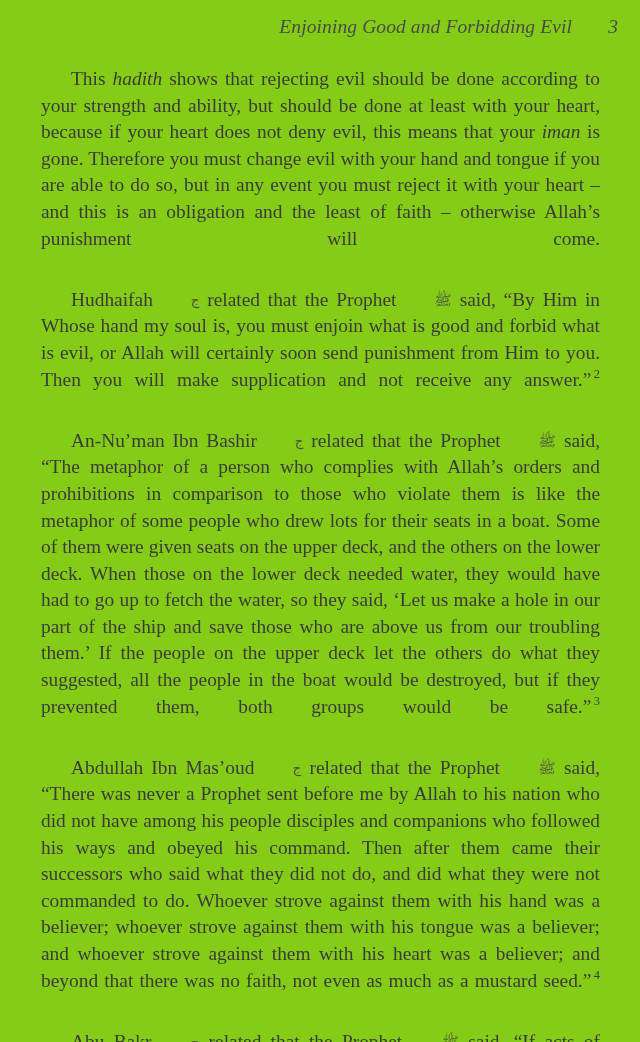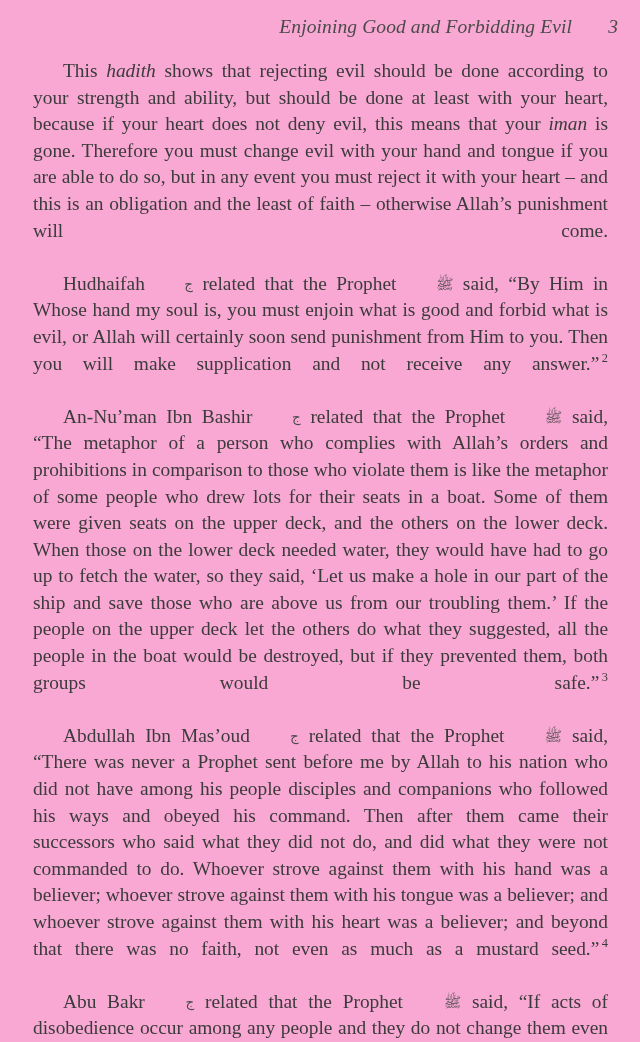--- a/index.html
+++ b/index.html
@@ -15,21 +15,21 @@
     -webkit-font-smoothing: antialiased;
     overflow: hidden;
   }
 
   .page {
     position: relative;
     width: 640px;
     height: 1042px;
     box-sizing: border-box;
     padding: 0;
-    background: #f9a8d4;
+    background: #84cc16;
   }
 
   
   .running-head {
     position: absolute;
     top: 16px;
     left: 33px;
     right: 22px;
     display: flex;
     justify-content: flex-end;
@@ -52,21 +52,21 @@
 
   
   .textblock {
     position: absolute;
     top: 58px;
     left: 33px;
     width: 575px;
   }
 
   p.body-par {
-    margin: 0;
+    margin: 8px;
     font-size: 19.4px;
     line-height: 26.6px;
     text-align: justify;
     text-justify: inter-word;
     text-indent: 30px;
     color: #3b3b3b;
     hyphens: manual;
     word-spacing: 0.1px;
   }
 

